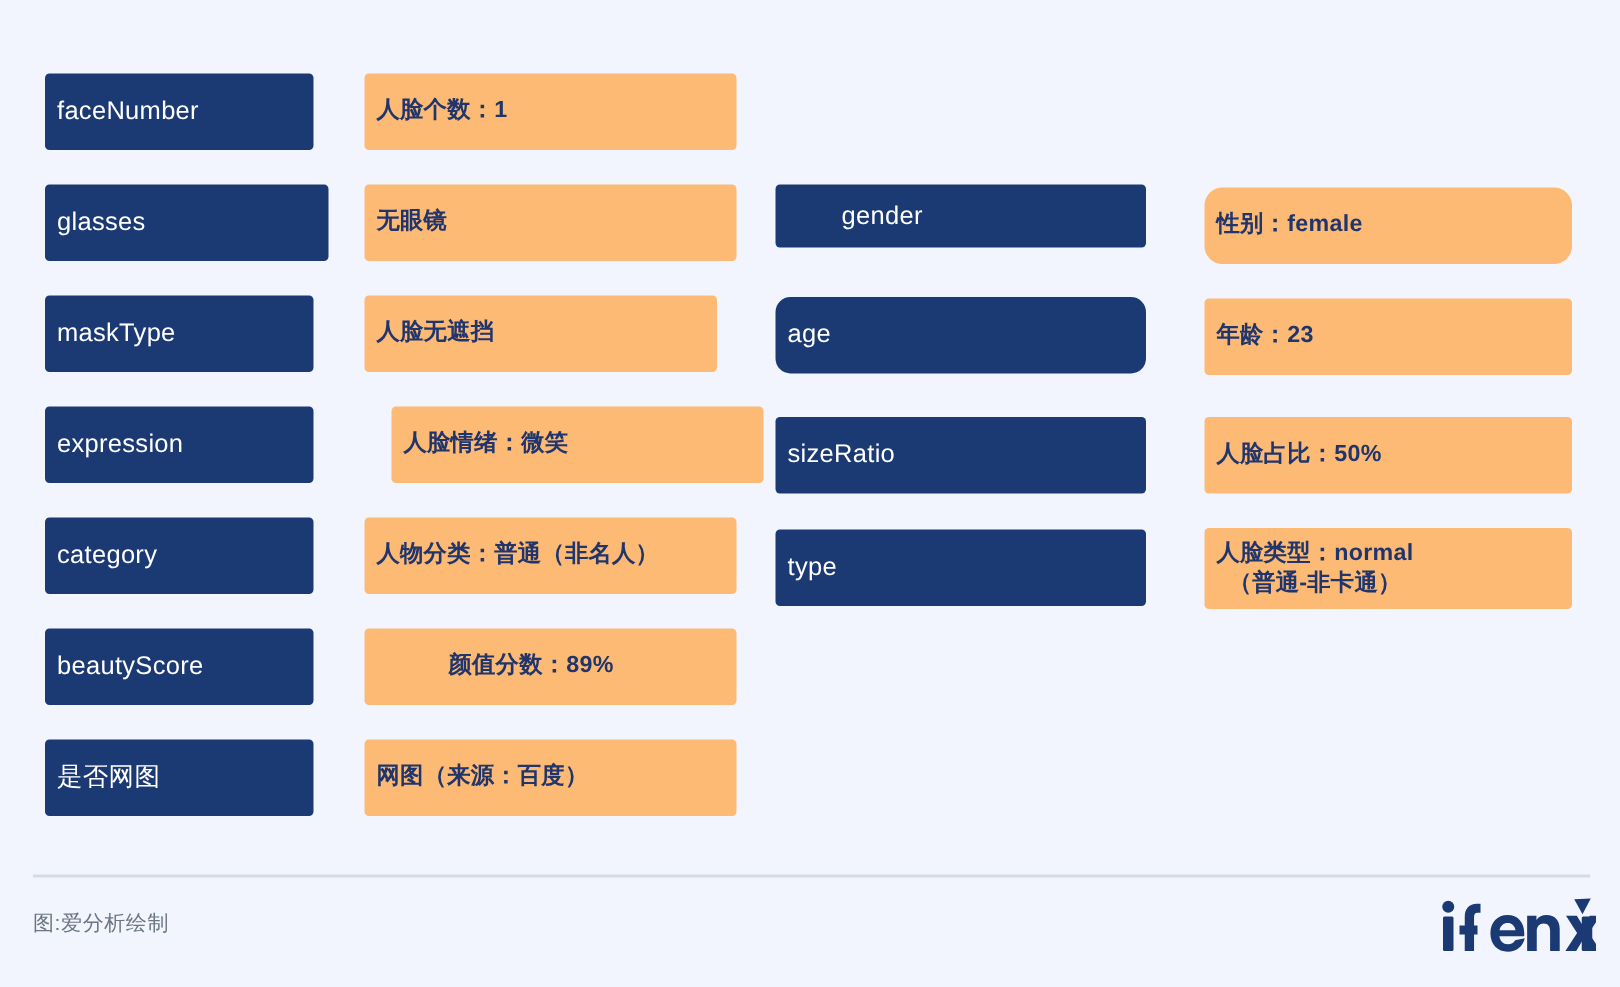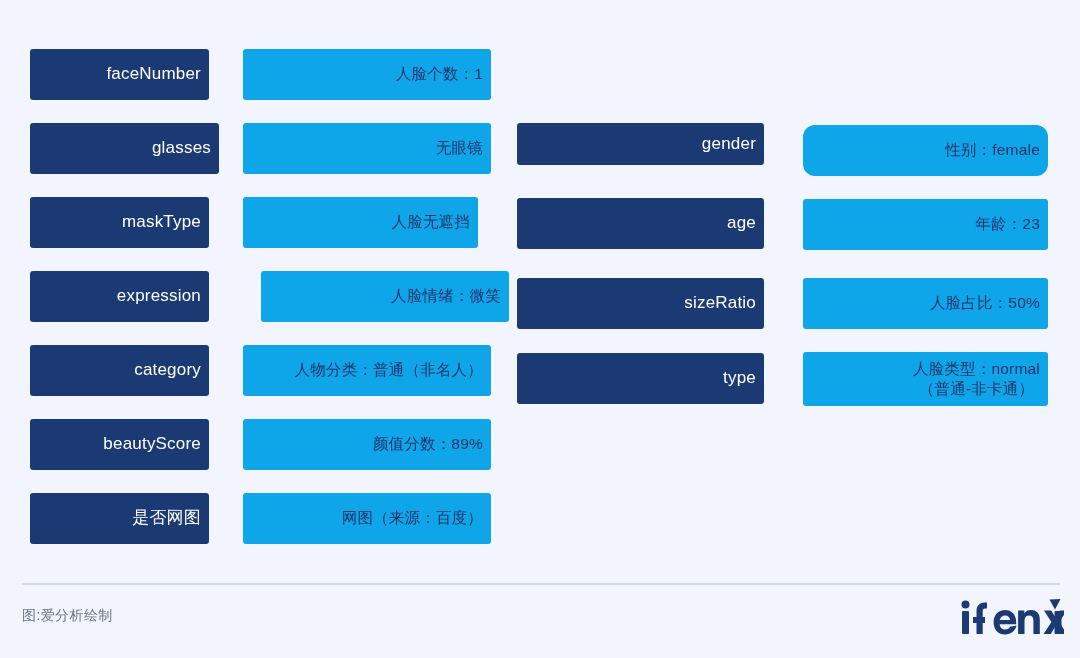--- a/index.html
+++ b/index.html
@@ -21,39 +21,39 @@
     width: 1080px;
     height: 658px;
   }
 
   
   .cell {
     position: absolute;
     box-sizing: border-box;
     display: flex;
     align-items: center;
-    justify-content: flex-end;
+    justify-content: flex-start;
     text-align: center;
     border-radius: 3px;
     line-height: 1.32;
   }
 
   .cell.key {
     background: #1b3a73;
     color: #ffffff;
     font-size: 17px;
     font-weight: 400;
     letter-spacing: 0.2px;
   }
 
   .cell.val {
-    background: #0ea5e9;
+    background: #fdba74;
     color: #20356b;
     font-size: 15.5px;
-    font-weight: 400;
+    font-weight: 700;
     letter-spacing: 0.2px;
   }
 
   .cell .txt {
     display: block;
     padding: 0 8px;
   }
   .cell .txt .l2 {
     display: block;
   }
@@ -133,21 +133,21 @@
   <div class="cell val" style="left:243px; top:419px; width:248px; height:51px;padding-left:48px;">
     <span class="txt">颜值分数：89%</span>
   </div>
   <div class="cell val" style="left:243px; top:493px; width:248px; height:51px;">
     <span class="txt">网图（来源：百度）</span>
   </div>
 
   <div class="cell key" style="left:517px; top:123px; width:247px; height:42px;padding-left:36px;">
     <span class="txt">gender</span>
   </div>
-  <div class="cell key" style="left:517px; top:198px; width:247px; height:51px;">
+  <div class="cell key" style="left:517px; top:198px; width:247px; height:51px;border-radius:10px;">
     <span class="txt">age</span>
   </div>
   <div class="cell key" style="left:517px; top:278px; width:247px; height:51px;">
     <span class="txt">sizeRatio</span>
   </div>
   <div class="cell key" style="left:517px; top:353px; width:247px; height:51px;">
     <span class="txt">type</span>
   </div>
 
   <div class="cell val" style="left:803px; top:125px; width:245px; height:51px;border-radius:12px;">

